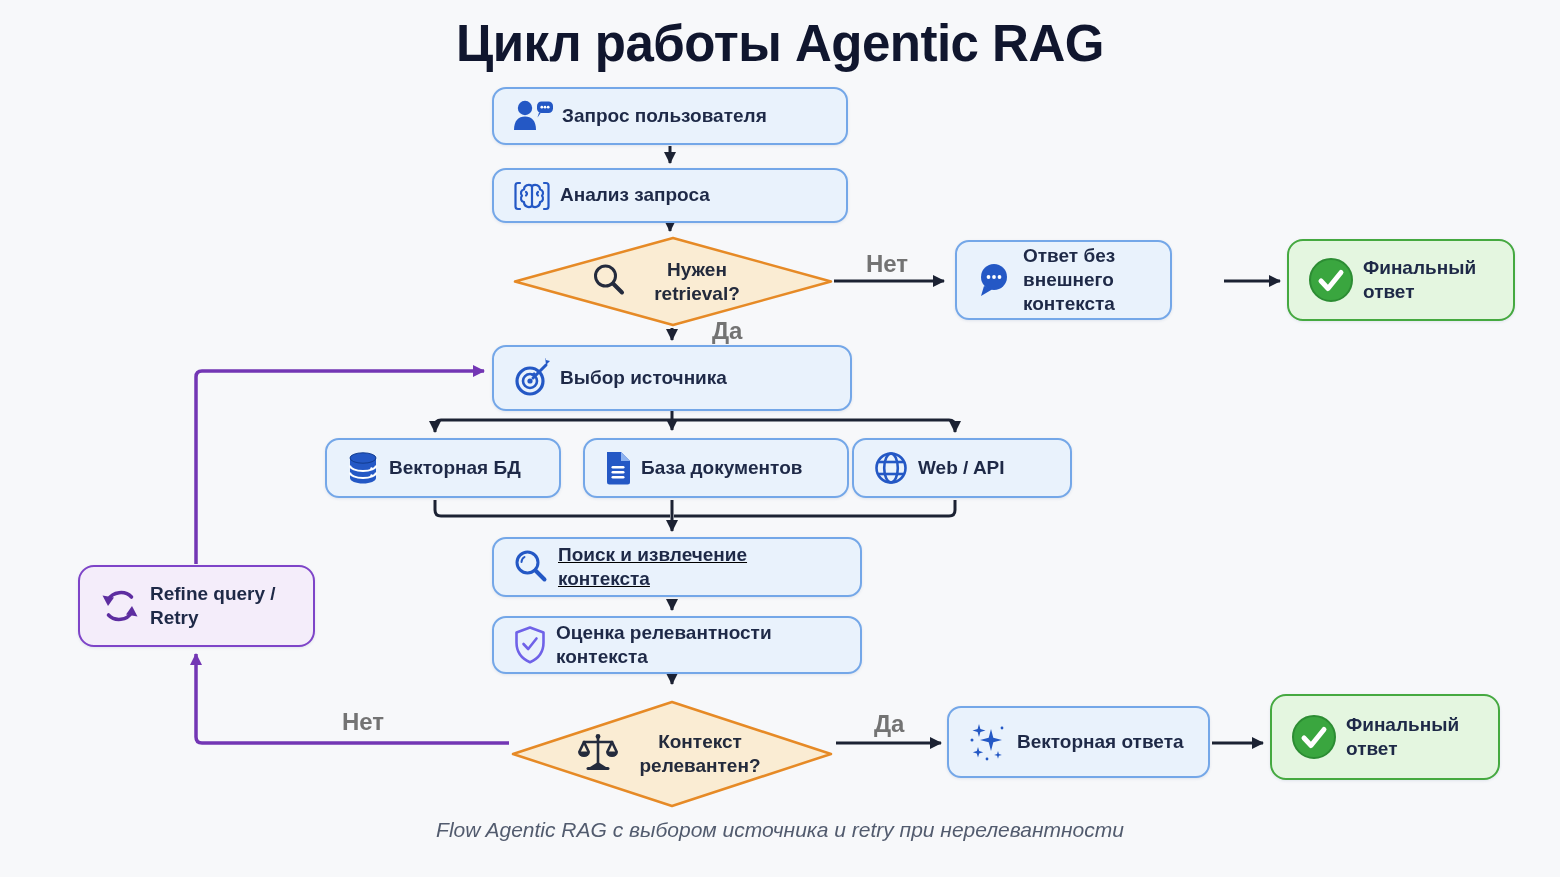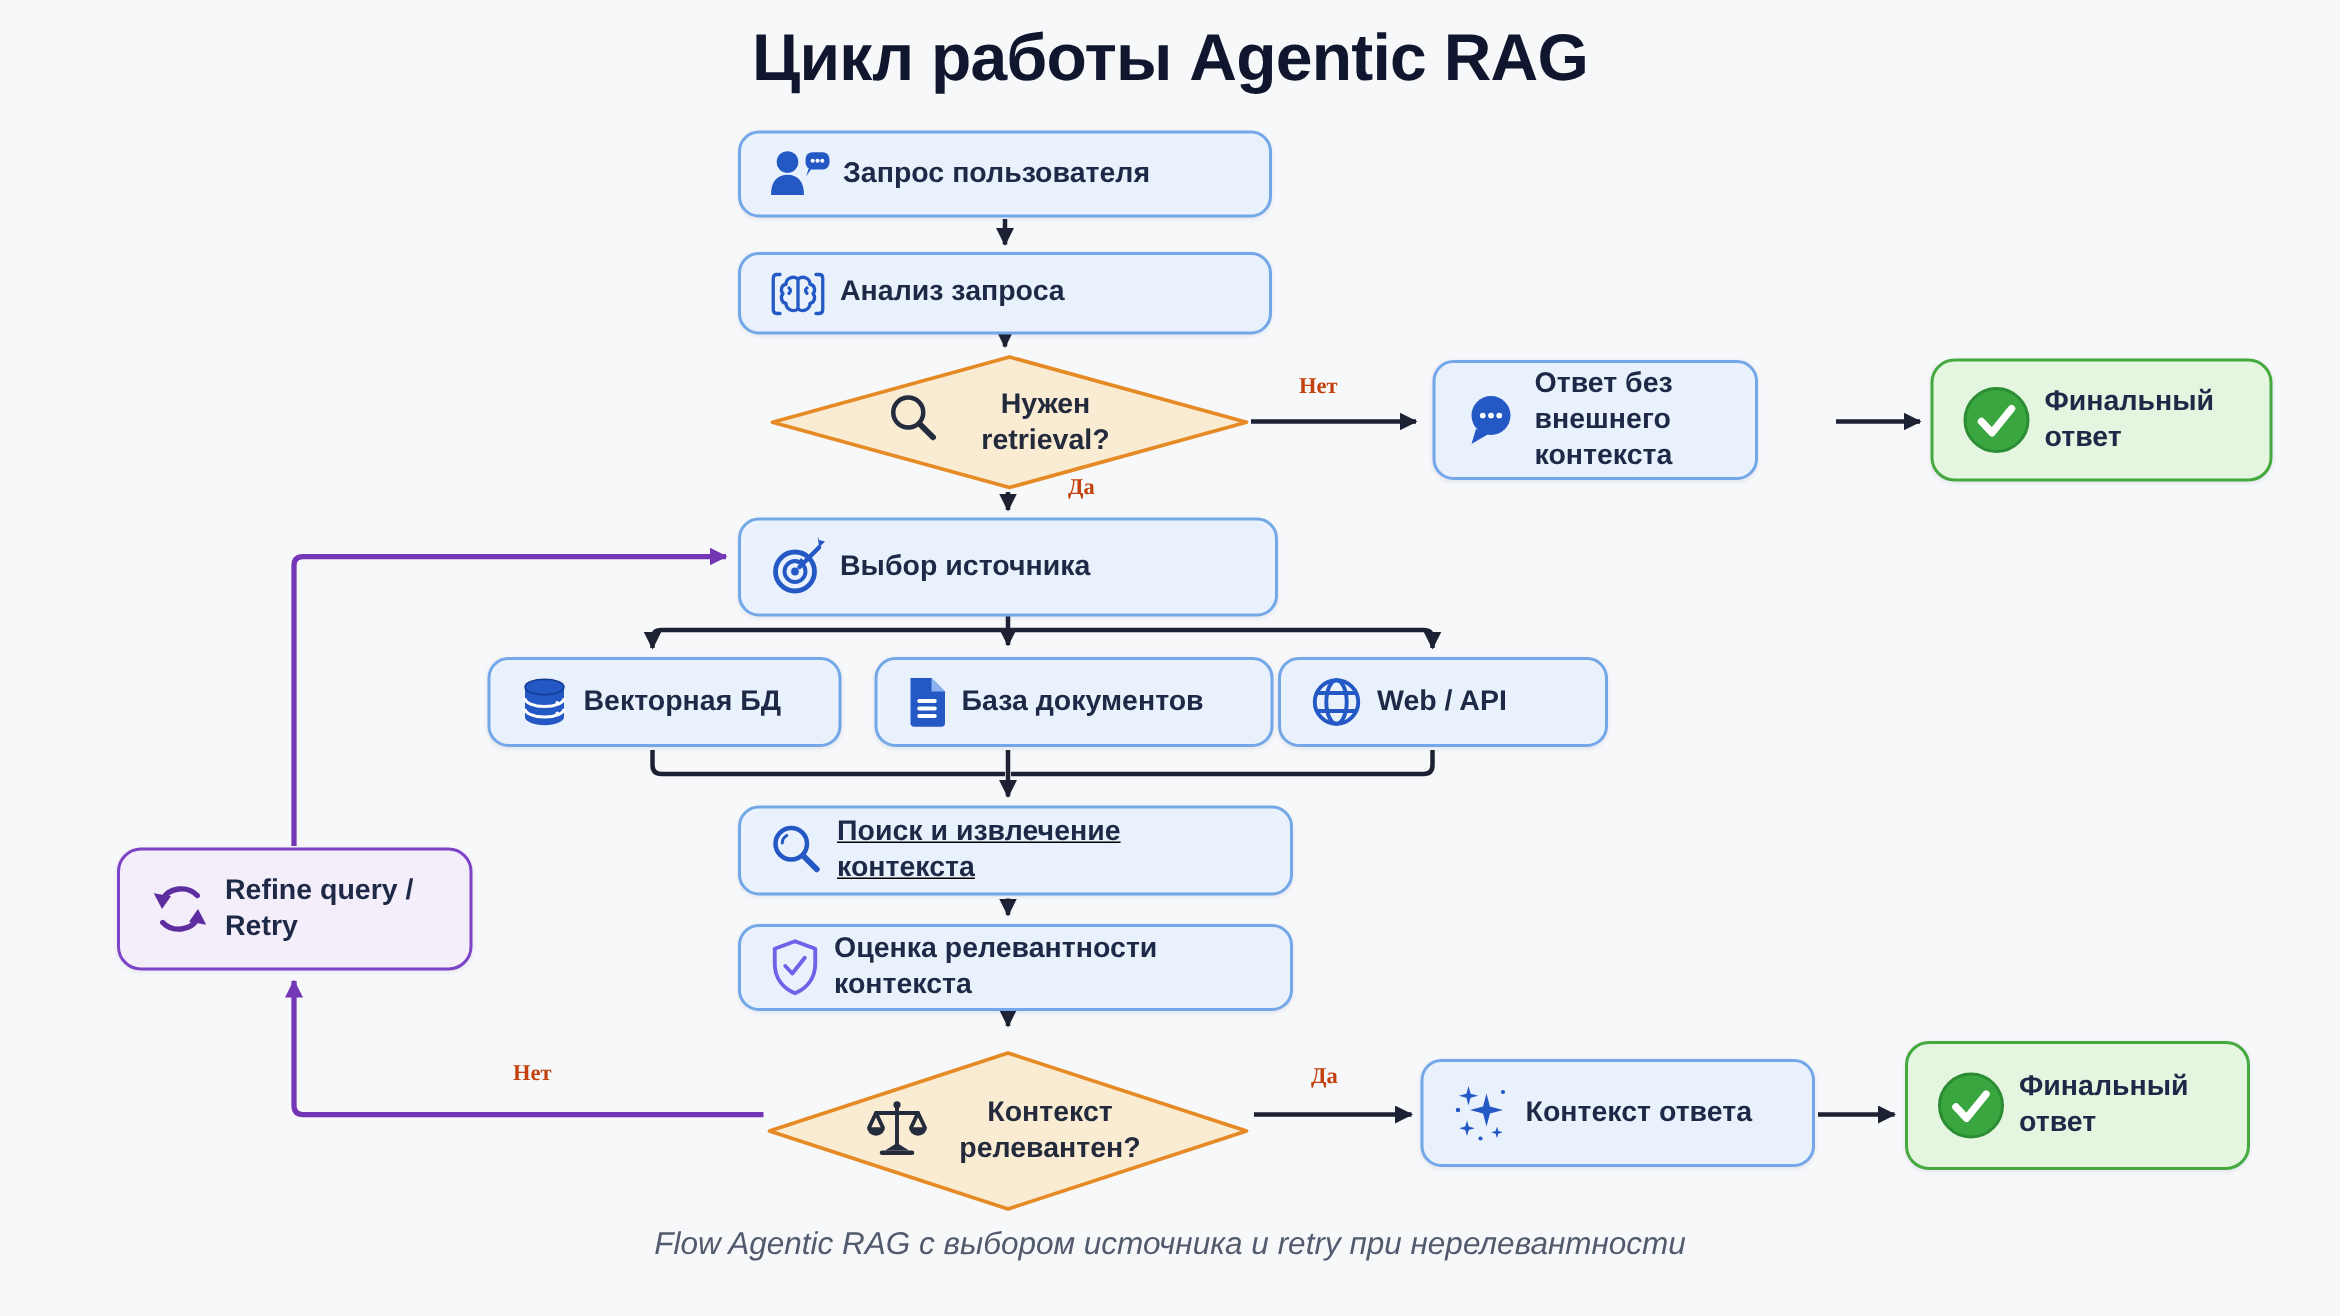--- a/index.html
+++ b/index.html
@@ -10,36 +10,36 @@
     --purple-fill:#f4edfa; --purple-border:#7e44c8;
     --arrow:#1c2233; --purple-arrow:#7336b4;
     --icon-blue:#2458c5; --icon-dark:#242b3d; --icon-indigo:#6f62e8;
     --icon-green:#3aa63f; --icon-purple:#5d2da0; --caption:#525b6e;
   }
   *{margin:0;padding:0;box-sizing:border-box;}
   body{font-family:"Liberation Sans",sans-serif;background:var(--bg);}
   #stage{position:relative;width:1560px;height:877px;background:var(--bg);overflow:hidden;}
   #edges{position:absolute;left:0;top:0;z-index:1;}
   .title{position:absolute;left:0;top:14px;width:100%;text-align:center;
-    font-size:44px;font-weight:800;color:#10162e;letter-spacing:-.5px;z-index:2;}
+    font-size:51px;font-weight:800;color:#10162e;letter-spacing:-.5px;z-index:2;}
   .caption{position:absolute;left:0;top:818px;width:100%;text-align:center;
     font-style:italic;font-size:21px;font-weight:500;color:var(--caption);z-index:2;}
   .node{position:absolute;z-index:3;display:flex;align-items:center;
     background:var(--node-fill);border:2px solid var(--node-border);border-radius:14px;
     padding:0 12px 0 18px;box-shadow:0 1px 3px rgba(30,60,120,.10);}
   .node.green{background:var(--green-fill);border:2.5px solid var(--green-border);border-radius:16px;}
   .node.purple{background:var(--purple-fill);border:2.5px solid var(--purple-border);border-radius:16px;}
   .node .label{flex:1;text-align:left;font-size:19px;font-weight:600;color:var(--text);line-height:1.28;}
   .node .icon{flex:0 0 auto;display:flex;align-items:center;justify-content:center;margin-right:8px;}
   .diamond{position:absolute;z-index:3;display:flex;align-items:center;justify-content:center;gap:12px;}
   .diamond > svg.dshape{position:absolute;left:0;top:0;}
   .diamond .dshape polygon{fill:var(--diamond-fill);stroke:var(--diamond-border);stroke-width:2.5;stroke-linejoin:round;}
   .diamond .icon,.diamond .dlabel{position:relative;z-index:1;}
   .dlabel{font-size:19px;font-weight:600;color:#232a3c;text-align:center;line-height:1.25;}
-  .edge-label{position:absolute;z-index:4;font-size:15px;font-weight:600;color:#c2410c;font-family:Liberation Serif, serif;}
+  .edge-label{position:absolute;z-index:4;font-size:24px;font-weight:600;color:#737373;}
   #edges path{fill:none;}
   #edges path.dark{stroke:var(--arrow);stroke-width:3;}
   #edges path.purp{stroke:var(--purple-arrow);stroke-width:3.5;}
   #ah path{fill:var(--arrow);} #ahp path{fill:var(--purple-arrow);}
 </style>
 </head>
 <body>
 
 <div id="stage">
 
@@ -243,21 +243,21 @@
       <svg width="42" height="42" viewBox="0 0 42 42" fill="var(--icon-blue)">
         <path d="M24,8 L26.3,16.7 L35,19 L26.3,21.3 L24,30 L21.7,21.3 L13,19 L21.7,16.7 Z"></path>
         <path d="M12,3 L13.4,8.1 L18.5,9.5 L13.4,10.9 L12,16 L10.6,10.9 L5.5,9.5 L10.6,8.1 Z"></path>
         <path d="M11,26 L12.2,30 L16.2,31.2 L12.2,32.4 L11,36.4 L9.8,32.4 L5.8,31.2 L9.8,30 Z"></path>
         <path d="M31,30 L31.9,33 L34.9,33.9 L31.9,34.8 L31,37.8 L30.1,34.8 L27.1,33.9 L30.1,33 Z"></path>
         <circle cx="5" cy="19" r="1.5"></circle>
         <circle cx="20" cy="38" r="1.4"></circle>
         <circle cx="35" cy="7" r="1.4"></circle>
       </svg>
     </span>
-    <span class="label">Контекст ответа</span>
+    <span class="label">Векторная ответа</span>
   </div>
 
   <div class="node green" style="left:1270px;top:694px;width:230px;height:86px;">
     <span class="icon">
       <svg width="48" height="48" viewBox="0 0 48 48">
         <circle cx="24" cy="24" r="21" fill="var(--icon-green)" stroke="#2c8c33" stroke-width="2"></circle>
         <path d="M14,25 L21,32.5 L34,16.5" stroke="#fff" stroke-width="5" fill="none" stroke-linecap="round" stroke-linejoin="round"></path>
       </svg>
     </span>
     <span class="label" style="max-width:130px;">Финальный ответ</span>

